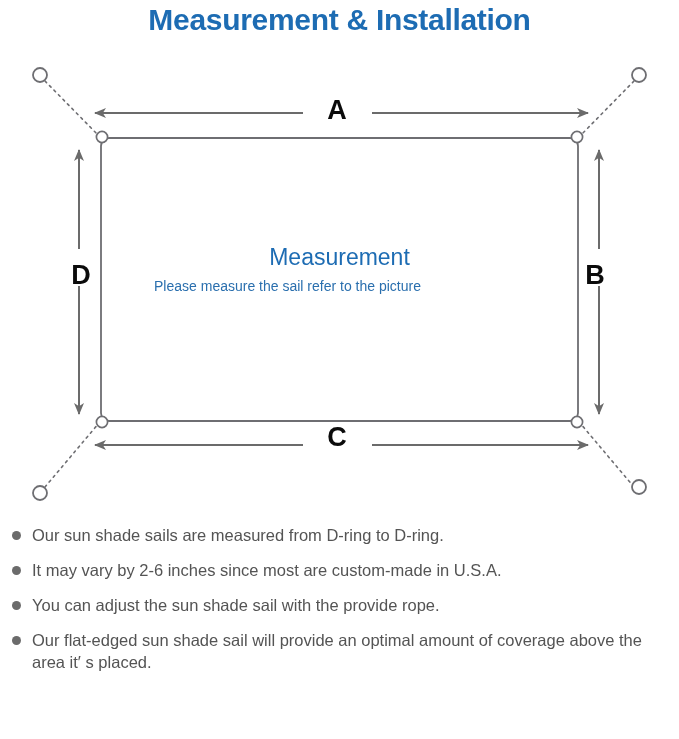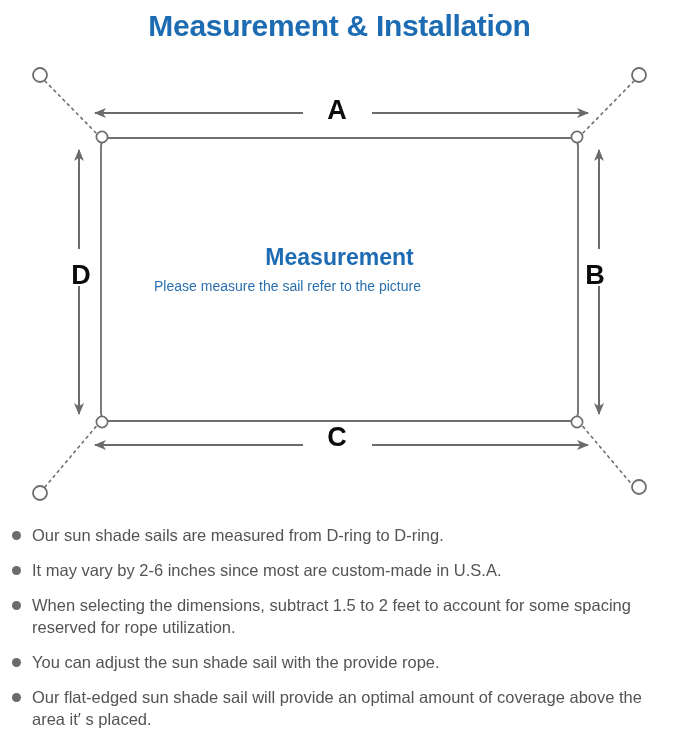--- a/index.html
+++ b/index.html
@@ -27,21 +27,21 @@
     position: absolute;
     left: 0;
     top: 0;
     width: 679px;
     text-align: center;
     font-size: 30px;
     font-weight: bold;
     color: #1d6cb3;
     letter-spacing: -0.3px;
     line-height: 36px;
-    padding-top: 8px;
+    padding-top: 2px;
     font-family: "Liberation Sans", sans-serif;
   }
 
   
   #diagram {
     position: absolute;
     left: 0;
     top: 46px;
     width: 679px;
     height: 470px;
@@ -51,21 +51,21 @@
   }
 
   
   #measure-heading {
     position: absolute;
     left: 0;
     top: 243px;
     width: 679px;
     text-align: center;
     font-size: 23px;
-    font-weight: bold;
+    font-weight: normal;
     color: #1d6cb3;
     line-height: 28px;
   }
   #measure-sub {
     position: absolute;
     left: 0;
     top: 276px;
     width: 575px;
     text-align: center;
     font-size: 14px;
@@ -194,24 +194,20 @@
     <div class="note-row">
       <span class="note-bullet"></span>
       <span class="note-text">Our sun shade sails are measured from D-ring to D-ring.</span>
     </div>
     <div class="note-row">
       <span class="note-bullet"></span>
       <span class="note-text">It may vary by 2-6 inches since most are custom-made in U.S.A.</span>
     </div>
     <div class="note-row">
       <span class="note-bullet"></span>
-      <span class="note-text">When selecting the dimensions, subtract 1.5 to 2 feet to account for some spacing reserved for rope utilization.</span>
-    </div>
-    <div class="note-row">
-      <span class="note-bullet"></span>
       <span class="note-text">You can adjust the sun shade sail with the provide rope.</span>
     </div>
     <div class="note-row">
       <span class="note-bullet"></span>
       <span class="note-text">Our flat-edged sun shade sail will provide an optimal amount of coverage above the area it′ s placed.</span>
     </div>
   </div>
 
 </div>
 

